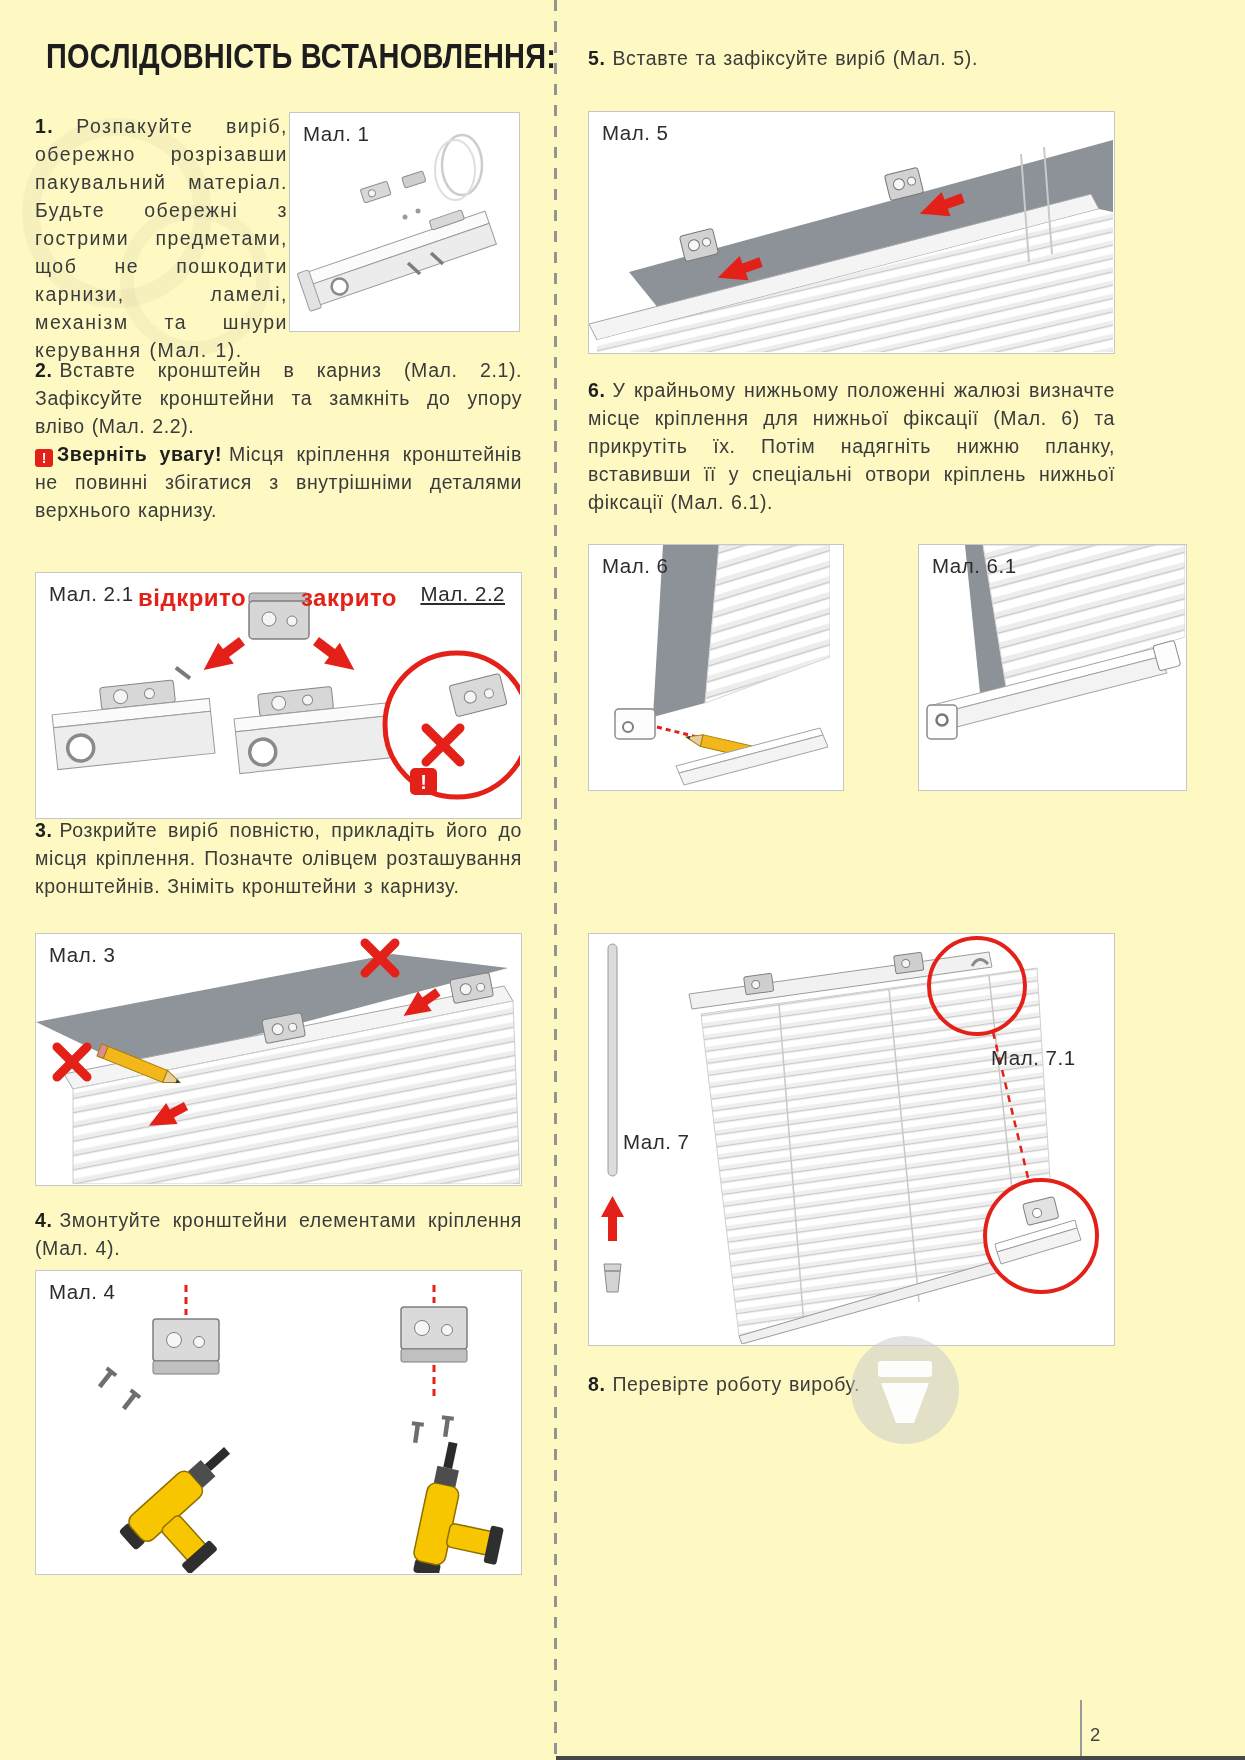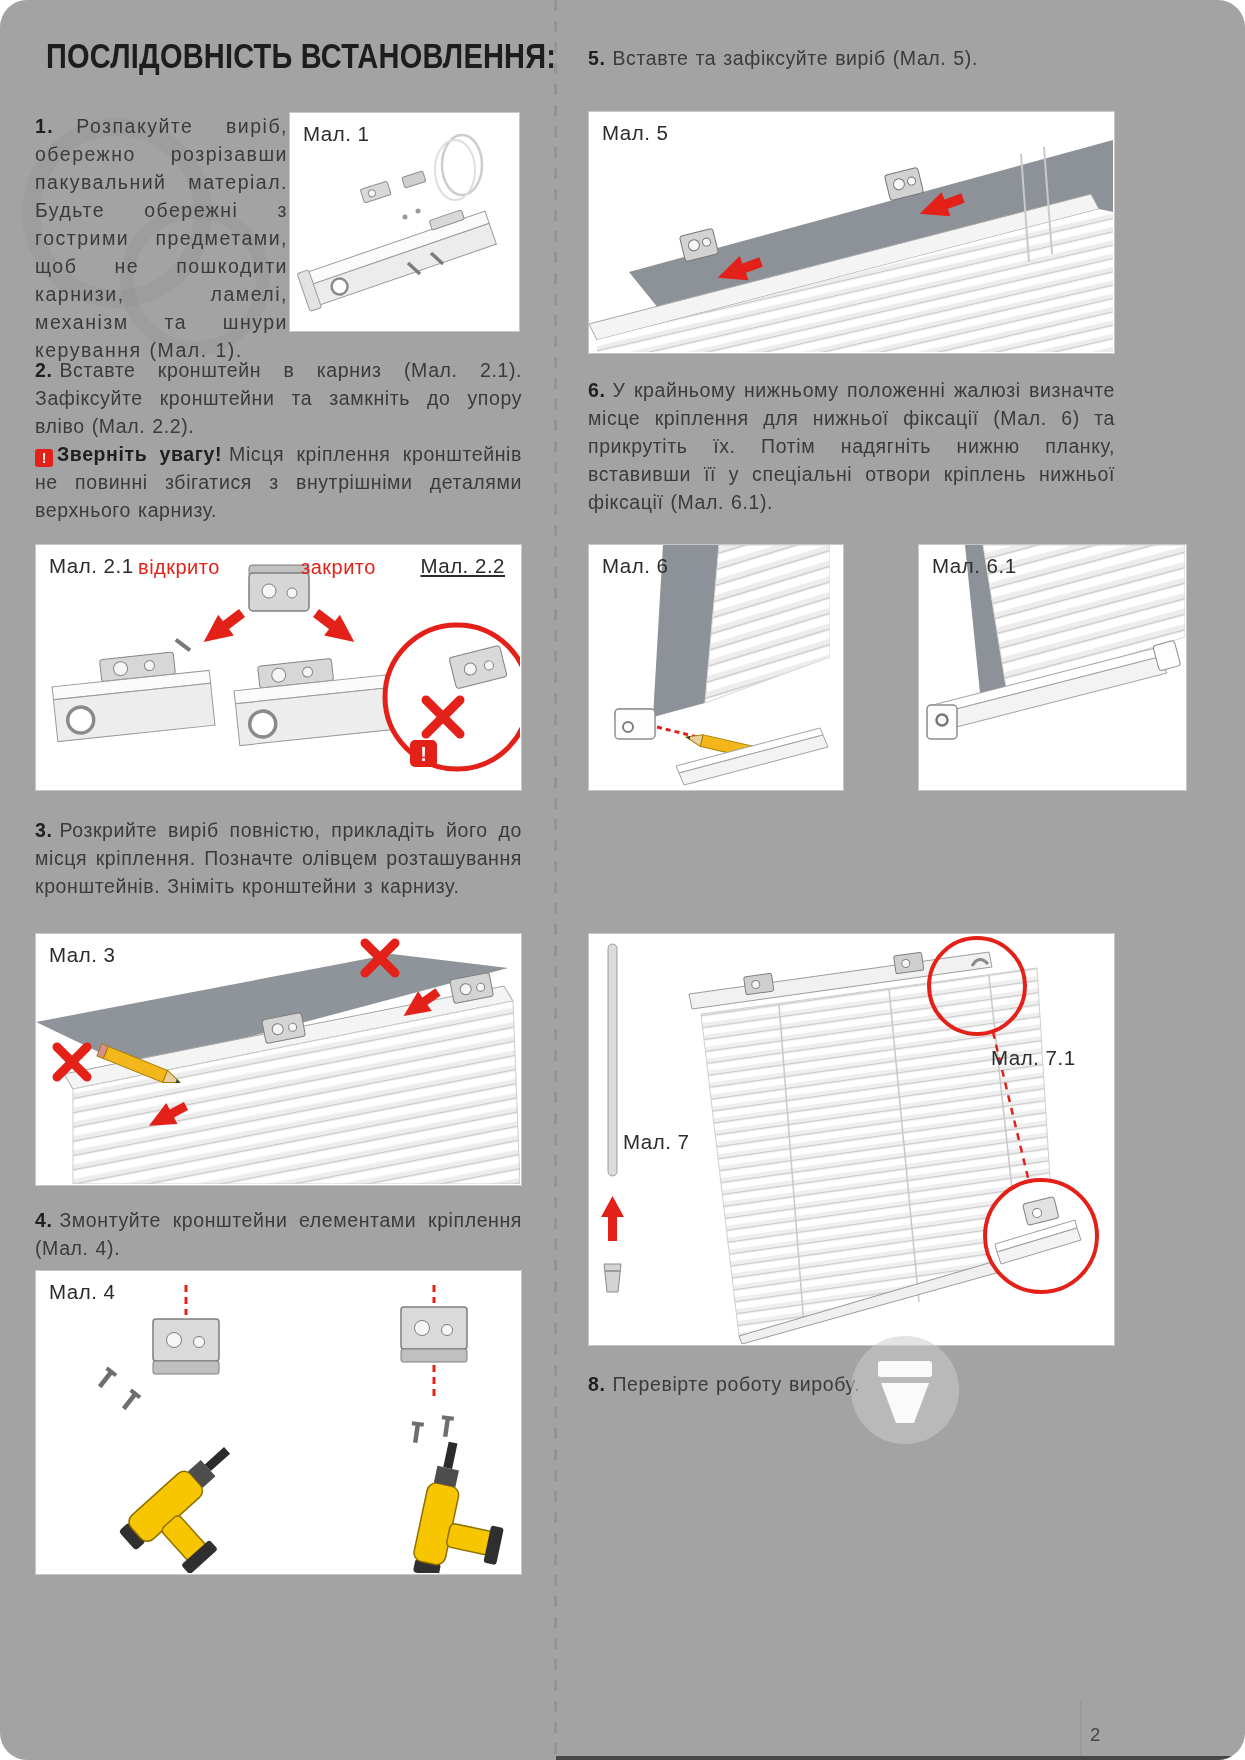--- a/index.html
+++ b/index.html
@@ -1,18 +1,18 @@
 <!DOCTYPE html>
 <html lang="uk"><head>
 <meta charset="utf-8">
 <style>
   * { margin:0; padding:0; box-sizing:border-box; }
   html,body { background:#ffffff; }
   body { font-family:"Liberation Sans", sans-serif; }
-  .page { position:relative; width:1245px; height:1760px; background:#a3a3a3; overflow:hidden; color:#3b3b3b;border-radius:27px; }
+  .page { position:relative; width:1245px; height:1760px; background:#fef9c3; overflow:hidden; color:#3b3b3b; }
   .abs { position:absolute; }
 
   .title { font-weight:bold; font-size:29px; color:#1d1d1d; letter-spacing:0.2px;
            transform:scaleY(1.22); transform-origin:left top; white-space:nowrap; }
 
   .step { font-size:19.5px; line-height:28px; letter-spacing:0.6px; word-spacing:1px;
           text-align:justify; color:#3b3b3b; }
   .step b { color:#1f1f1f; margin-right:7px; }
   .step b.gap { margin-right:22px; }
   .step.narrow { letter-spacing:1.5px; }
@@ -21,21 +21,21 @@
   .warn-icon { display:inline-block; width:18px; height:18px; background:#E32119; color:#fff;
                font-weight:bold; font-size:14px; line-height:18px; text-align:center;
                border-radius:3px; vertical-align:-2px; margin-right:4px; letter-spacing:0; }
 
   .figure { position:absolute; border:1.5px solid #c7c7c7; background:#fff; }
   .figure svg { position:absolute; left:0; top:0; }
   .figlabel { position:absolute; top:9px; left:13px; font-size:20.5px; color:#2c2c2c;
               letter-spacing:0.5px; z-index:2; white-space:nowrap; }
   .figlabel.right { left:auto; right:16px;text-decoration:underline; }
   .figlabel.free { top:auto; left:auto; }
-  .red-label { position:absolute; top:11px; font-size:20px; font-weight:normal; color:#E32119;
+  .red-label { position:absolute; top:11px; font-size:24px; font-weight:bold; color:#E32119;
                letter-spacing:0.5px; z-index:2; white-space:nowrap; }
 
   .divider { width:3px; background:repeating-linear-gradient(to bottom,#949494 0 11px,transparent 11px 21px); }
   .ring { border-radius:50%; border:18px solid rgba(0,0,0,0.032); }
   .vline { width:0; border-left:2px solid #9a9a9a; }
   .pagenum { font-size:18.5px; color:#454545; }
   .edge { background:#474747; }
   svg { display:block; }
 </style>
 </head>
@@ -78,21 +78,21 @@
       <circle cx="115" cy="104" r="2.5" fill="#9a9a9a"></circle>
       <circle cx="128" cy="98" r="2.5" fill="#9a9a9a"></circle>
     </svg>
   </div>
 
   <div class="abs" style="left:35px;top:356px;width:487px;">
     <p class="step"><b>2.</b><span>Вставте кронштейн в карниз (Мал. 2.1). Зафіксуйте кронштейни та замкніть до упору вліво (Мал. 2.2).</span></p>
     <p class="step warnp"><span class="warn-icon">!</span><b>Зверніть увагу!</b><span>Місця кріплення кронштейнів не повинні збігатися з внутрішніми деталями верхнього карнизу.</span></p>
   </div>
 
-  <div class="figure" style="left:35px;top:544px;width:487px;height:247px;">
+  <div class="figure" style="left:35px;top:572px;width:487px;height:247px;">
     <span class="figlabel">Мал. 2.1</span>
     <span class="red-label" style="left:102px;">відкрито</span>
     <span class="red-label" style="left:265px;">закрито</span>
     <span class="figlabel right">Мал. 2.2</span>
     <svg width="484" height="244" viewBox="0 0 484 244">
       <g transform="translate(243,54)">
         <rect x="-30" y="-34" width="60" height="12" rx="3" fill="#c2c2c2" stroke="#7f7f7f"></rect>
         <rect x="-30" y="-26" width="60" height="38" rx="4" fill="#d6d6d6" stroke="#7f7f7f" stroke-width="1.5"></rect>
         <circle cx="-10" cy="-8" r="7" fill="#f5f5f5" stroke="#7f7f7f"></circle>
         <circle cx="13" cy="-6" r="5" fill="#f5f5f5" stroke="#7f7f7f"></circle>

